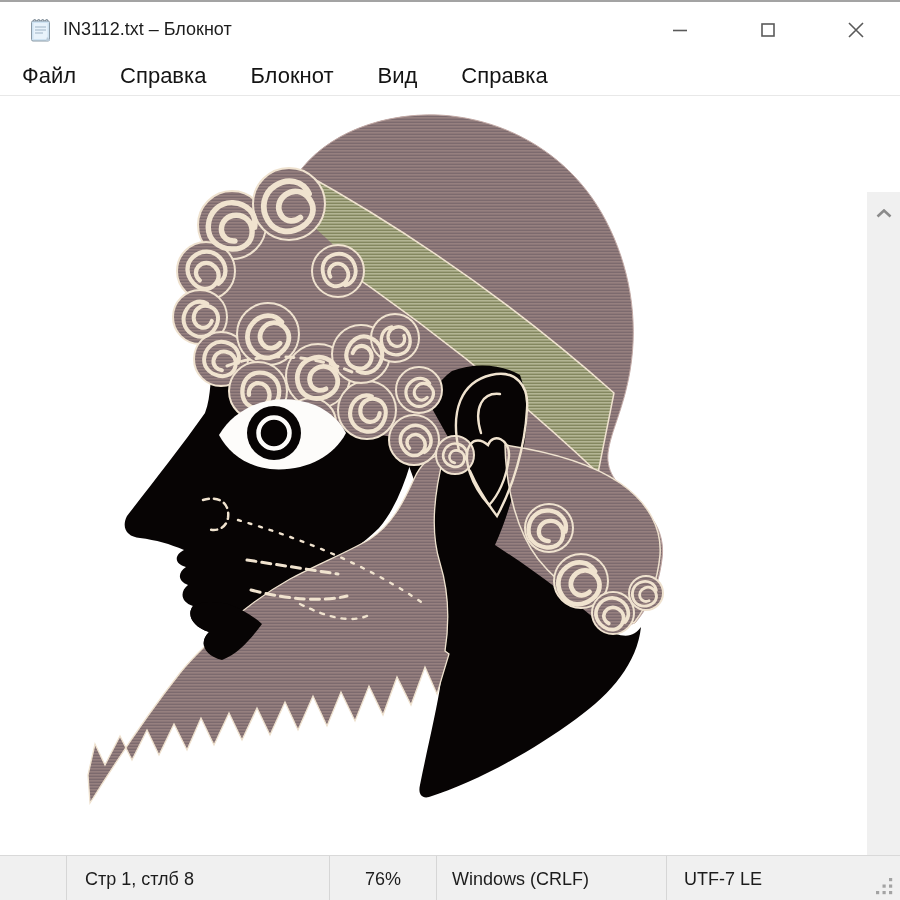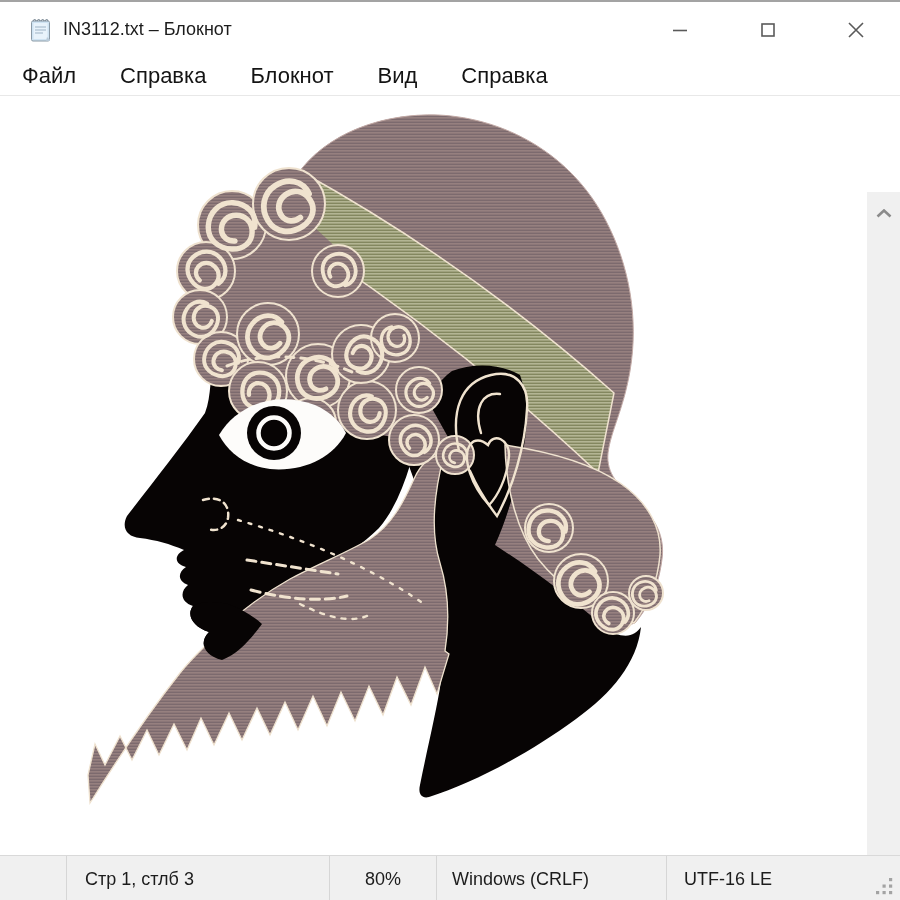--- a/index.html
+++ b/index.html
@@ -239,30 +239,30 @@
           <path d="M1.5 7.5 L8 1.5 L14.5 7.5" fill="none" stroke="#8b8b8b" stroke-width="2.6"></path>
         </svg>
       </div>
 
     </div>
   </div>
 
   <div class="statusbar">
     <div class="status-cell cell-0"></div>
     <div class="status-cell cell-1">
-      <span>Стр 1, стлб 3</span>
+      <span>Стр 1, стлб 8</span>
     </div>
     <div class="status-cell cell-2">
-      <span>80%</span>
+      <span>76%</span>
     </div>
     <div class="status-cell cell-3">
       <span>Windows (CRLF)</span>
     </div>
     <div class="status-cell cell-4">
-      <span>UTF-16 LE</span>
+      <span>UTF-7 LE</span>
       <svg class="grip" viewBox="0 0 21 21">
         <g fill="#a3a3a3">
           <rect x="15" y="15" width="3.2" height="3.2"></rect>
           <rect x="15" y="8.5" width="3.2" height="3.2"></rect>
           <rect x="15" y="2" width="3.2" height="3.2"></rect>
           <rect x="8.5" y="15" width="3.2" height="3.2"></rect>
           <rect x="8.5" y="8.5" width="3.2" height="3.2"></rect>
           <rect x="2" y="15" width="3.2" height="3.2"></rect>
         </g>
       </svg>

